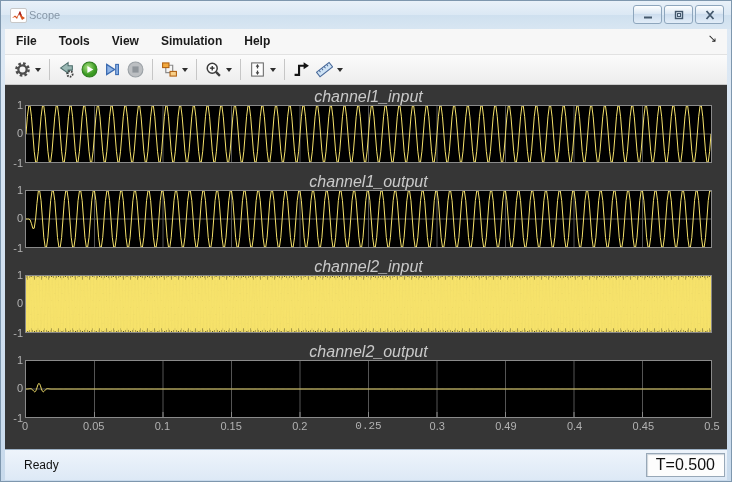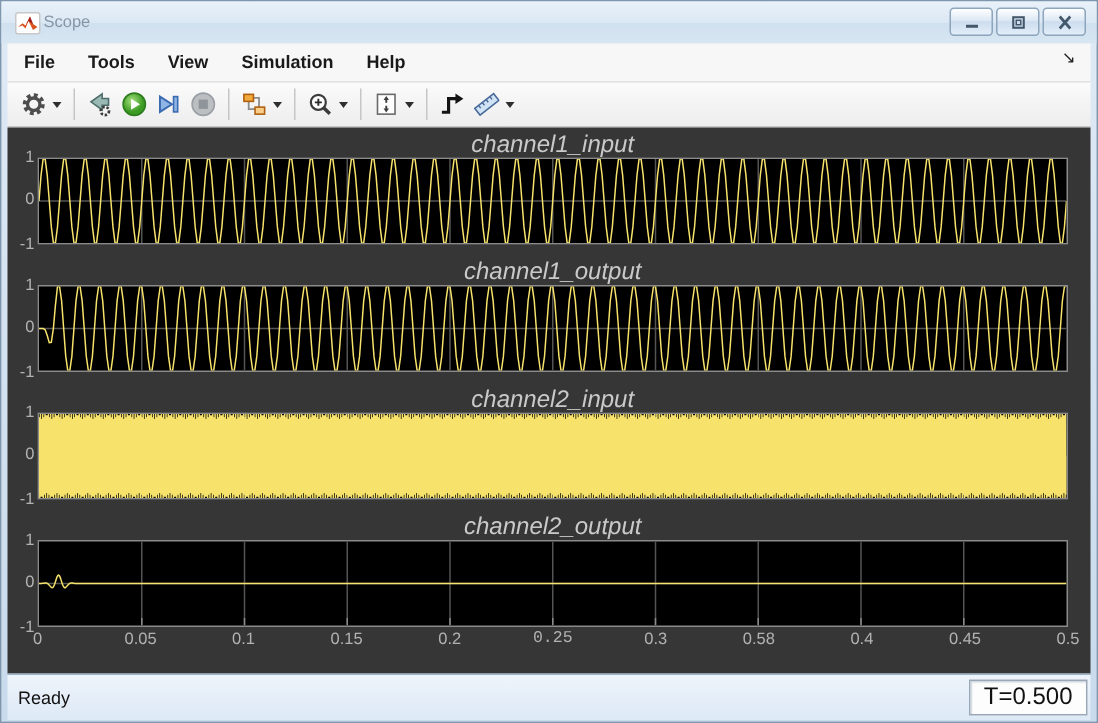--- a/index.html
+++ b/index.html
@@ -51,21 +51,21 @@
   .ylabels span { position:absolute; right:100%; margin-right:3px; width:18px; text-align:right; font-size:11px; color:#b2b2b2; }
   .yl-top { top:-7px; } .yl-mid { top:50%; margin-top:-7px; } .yl-bot { bottom:-7px; }
   .xlabels { margin-left:20px; width:687px; position:relative; height:17px; }
   .xlabels span { position:absolute; top:2px; transform:translateX(-50%); font-size:11px; color:#b2b2b2; white-space:nowrap; }
   
   .statusbar {
     height:31px; background:linear-gradient(#eef4fb,#dde9f6);
     border-top:1px solid #9db1c5;
     display:flex; align-items:center; font-size:12px; color:#111;
   }
-  .status-left { flex:1; padding-left:7px; }
+  .status-left { flex:1; padding-left:19px; }
   .time-box {
     border:1px solid #98a8b8; background:#fdfdfd; padding:2px 9px; margin-right:2px;
     font-size:16px; color:#111;
     box-shadow:inset 1px 1px 1px rgba(120,140,160,.35);
   }
 </style>
 </head>
 <body>
 
 <div class="window">
@@ -298,21 +298,21 @@
         </div>
     </div>
     <div class="xlabels" id="xlabels">
         <span style="left: 0px;">0</span>
         <span style="left: 68.7px; text-align: center;">0.05</span>
         <span style="left: 137.4px;">0.1</span>
         <span style="left: 206.1px;">0.15</span>
         <span style="left: 274.8px;">0.2</span>
         <span style="left: 343.5px; font-family: Liberation Mono, monospace;">0.25</span>
         <span style="left: 412.2px;">0.3</span>
-        <span style="left: 480.9px;">0.58</span>
+        <span style="left: 480.9px;">0.49</span>
         <span style="left: 549.6px;">0.4</span>
         <span style="left: 618.3px;">0.45</span>
         <span style="left: 687px;">0.5</span>
       </div>
   </div>
 
   <div class="statusbar">
     <span class="status-left">Ready</span>
     <span class="time-box">T=0.500</span>
   </div>

